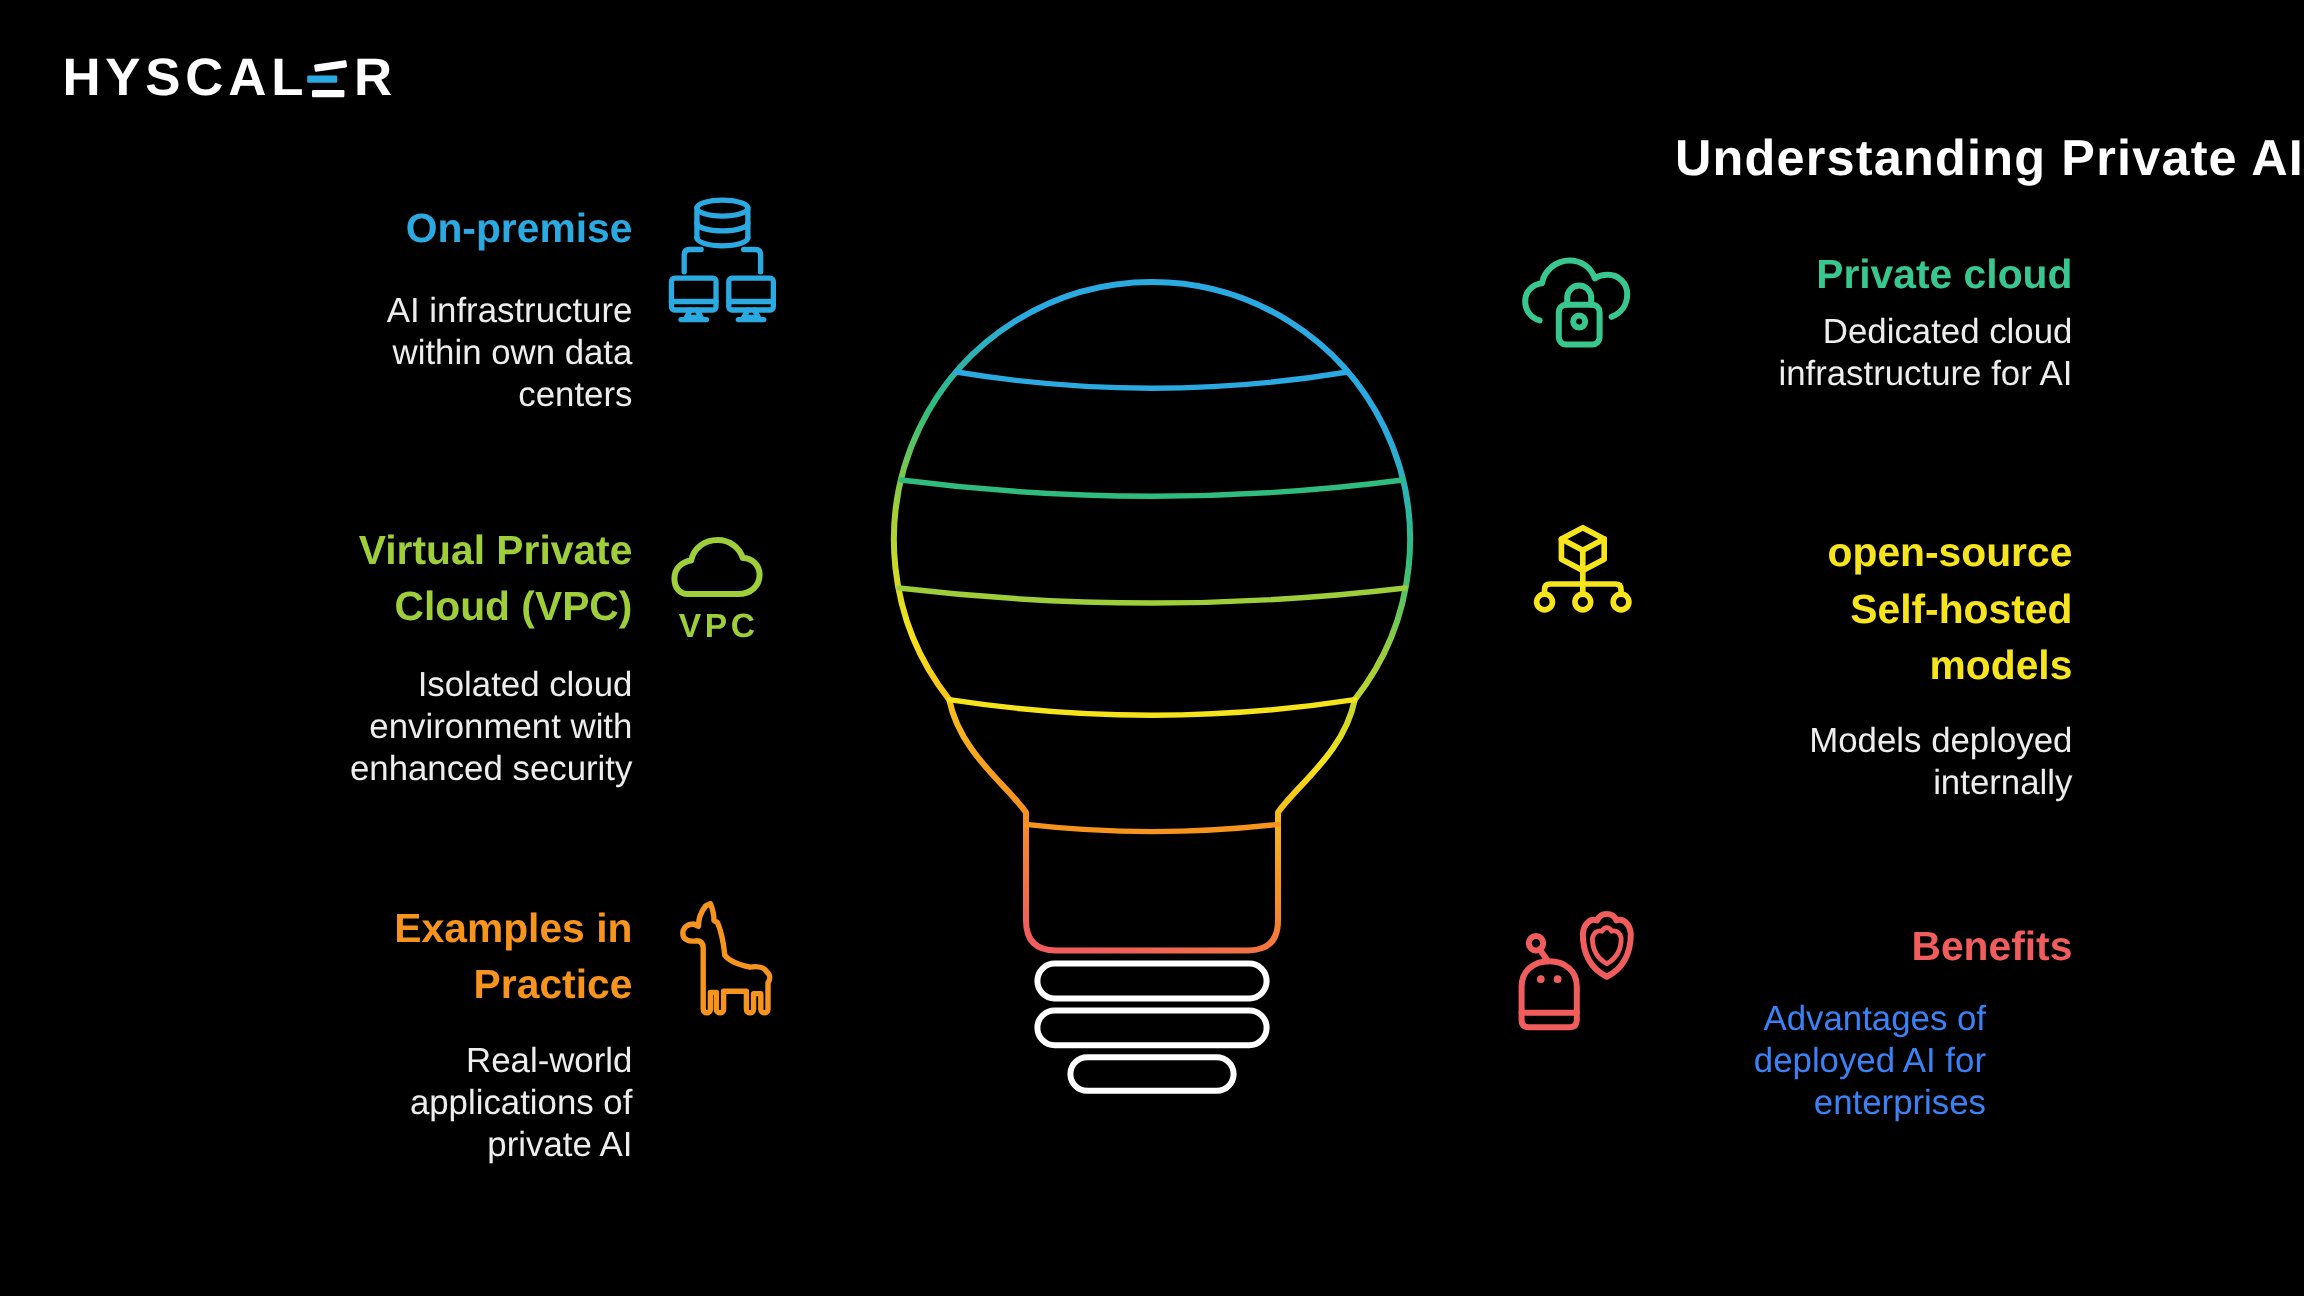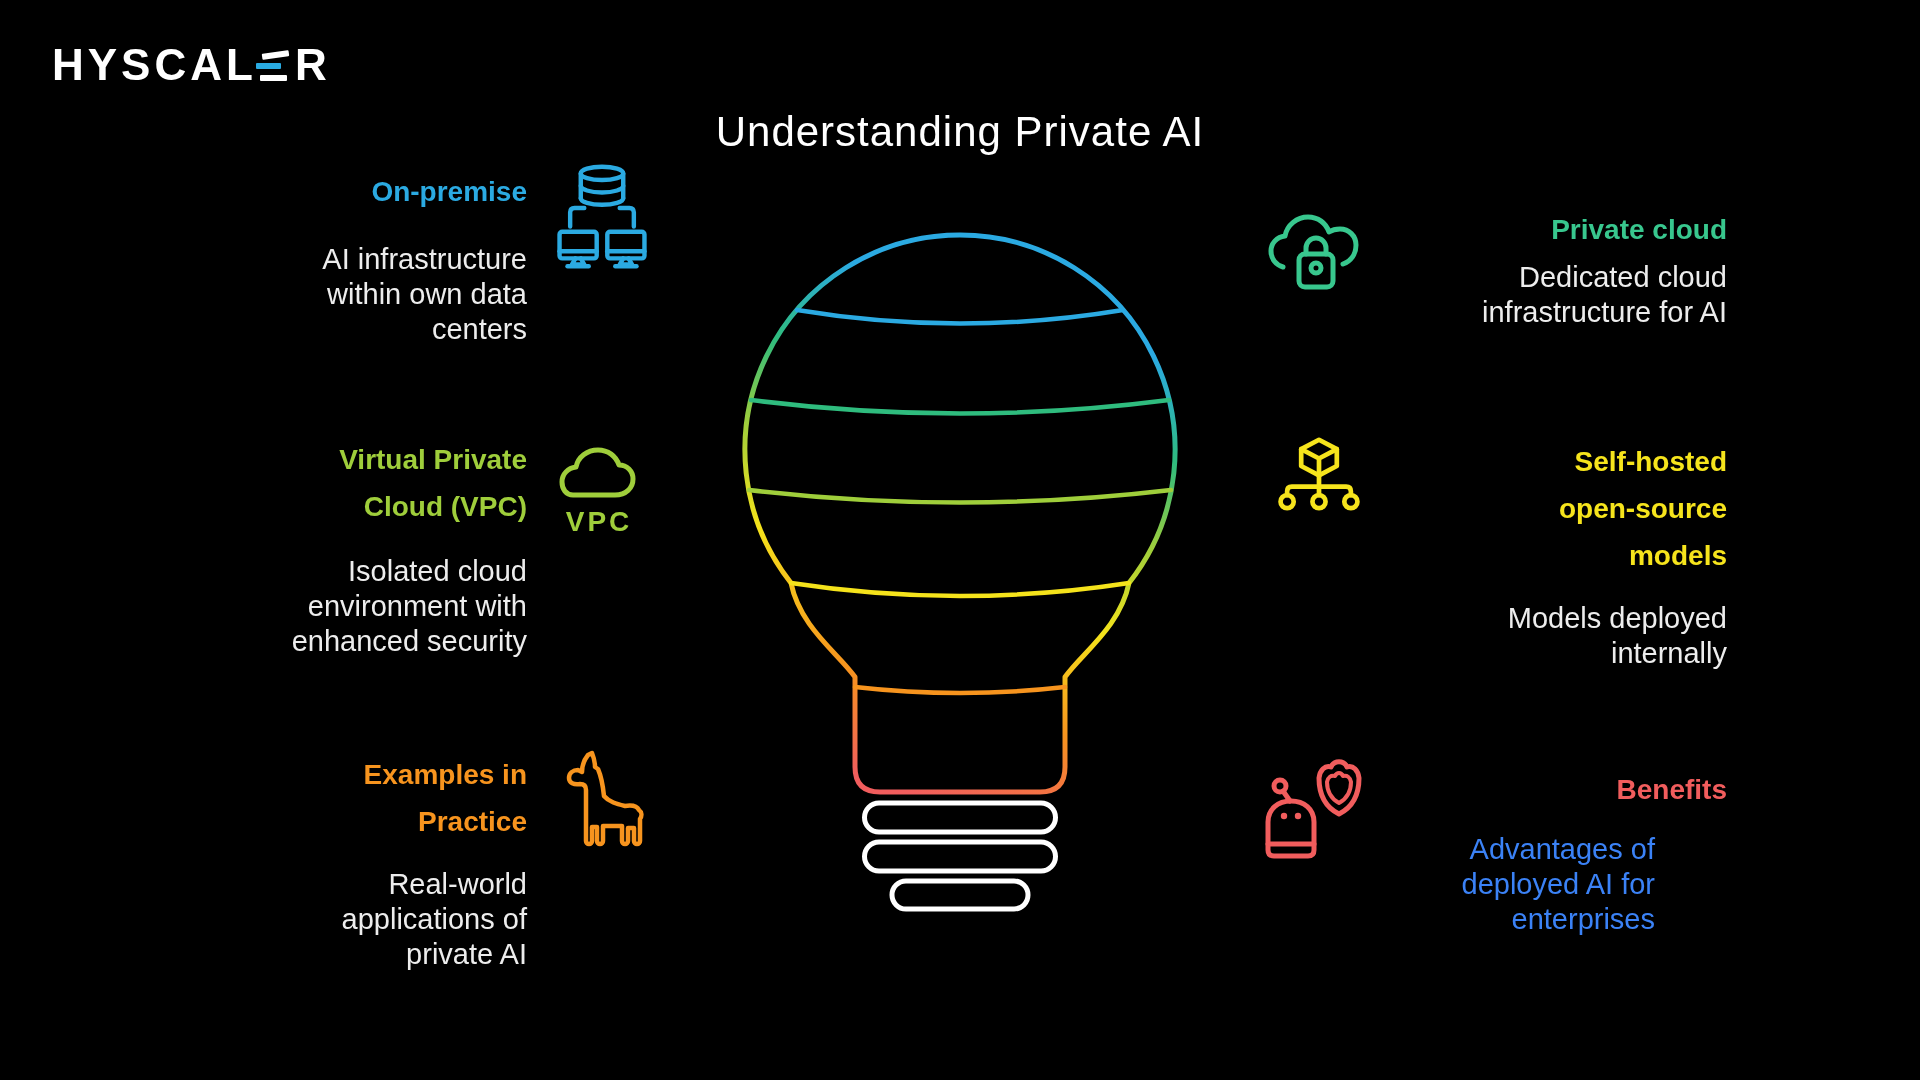--- a/index.html
+++ b/index.html
@@ -8,24 +8,24 @@
 
   
   .logo{position:absolute;left:52px;top:40px;display:flex;align-items:center;
         color:#fff;font-size:44px;font-weight:700;letter-spacing:4px;}
   .logo-e{position:relative;width:30px;height:31px;margin:0 6px 0 2px;}
   .logo-e i{display:block;position:absolute;border-radius:1px;}
   .logo-e .b1{right:0;top:2px;width:27px;height:6px;transform:rotate(-8deg);}
   .logo-e .b2{left:-3px;top:13px;width:25px;height:6px;}
   .logo-e .b3{left:1px;bottom:0;width:27px;height:6px;}
 
-  .main-title{position:absolute;top:80px;left:0;width:100%;text-align:center;
-              color:#fff;font-size:42px;font-weight:400;letter-spacing:1px;}
-
-  .s-title{position:absolute;margin:0;font-size:28px;line-height:47px;font-weight:700;}
+  .main-title{position:absolute;top:80px;left:0;width:100%;text-align:right;
+              color:#fff;font-size:42px;font-weight:700;letter-spacing:1px;}
+
+  .s-title{position:absolute;margin:0;font-size:34px;line-height:47px;font-weight:700;}
   .s-body{position:absolute;font-size:29px;line-height:35px;font-weight:400;}
   .ta-r{text-align:right;width:340px;}
   .ta-l{text-align:right;width:330px;}
 
   .icon{position:absolute;}
   svg{display:block;overflow:visible;}
 </style>
 </head>
 <body>
 
@@ -146,22 +146,22 @@
         <path d="M29,16 L48,26 L67,16 M48,26 V44"></path>
         <path d="M48,44 V56"></path>
         <path d="M14,65 V61 Q14,56 19,56 H77 Q82,56 82,61 V65"></path>
         <path d="M48,56 V65"></path>
         <circle cx="14" cy="72" r="7"></circle>
         <circle cx="48" cy="72" r="7"></circle>
         <circle cx="82" cy="72" r="7"></circle>
       </svg>
     </div>
     <h2 class="s-title ta-l" style="left: 1397px; top: 438px; color: rgb(246, 228, 28);">
+      <div>open-source</div>
       <div>Self-hosted</div>
-      <div>open-source</div>
       <div>models</div>
     </h2>
     <div class="s-body ta-l" style="left: 1397px; top: 601px; color: rgb(237, 237, 237);">
       <div>Models deployed</div>
       <div>internally</div>
     </div>
   </div>
 
   <div style="display:contents">
     <div class="icon" style="left:1264px;top:754px">

